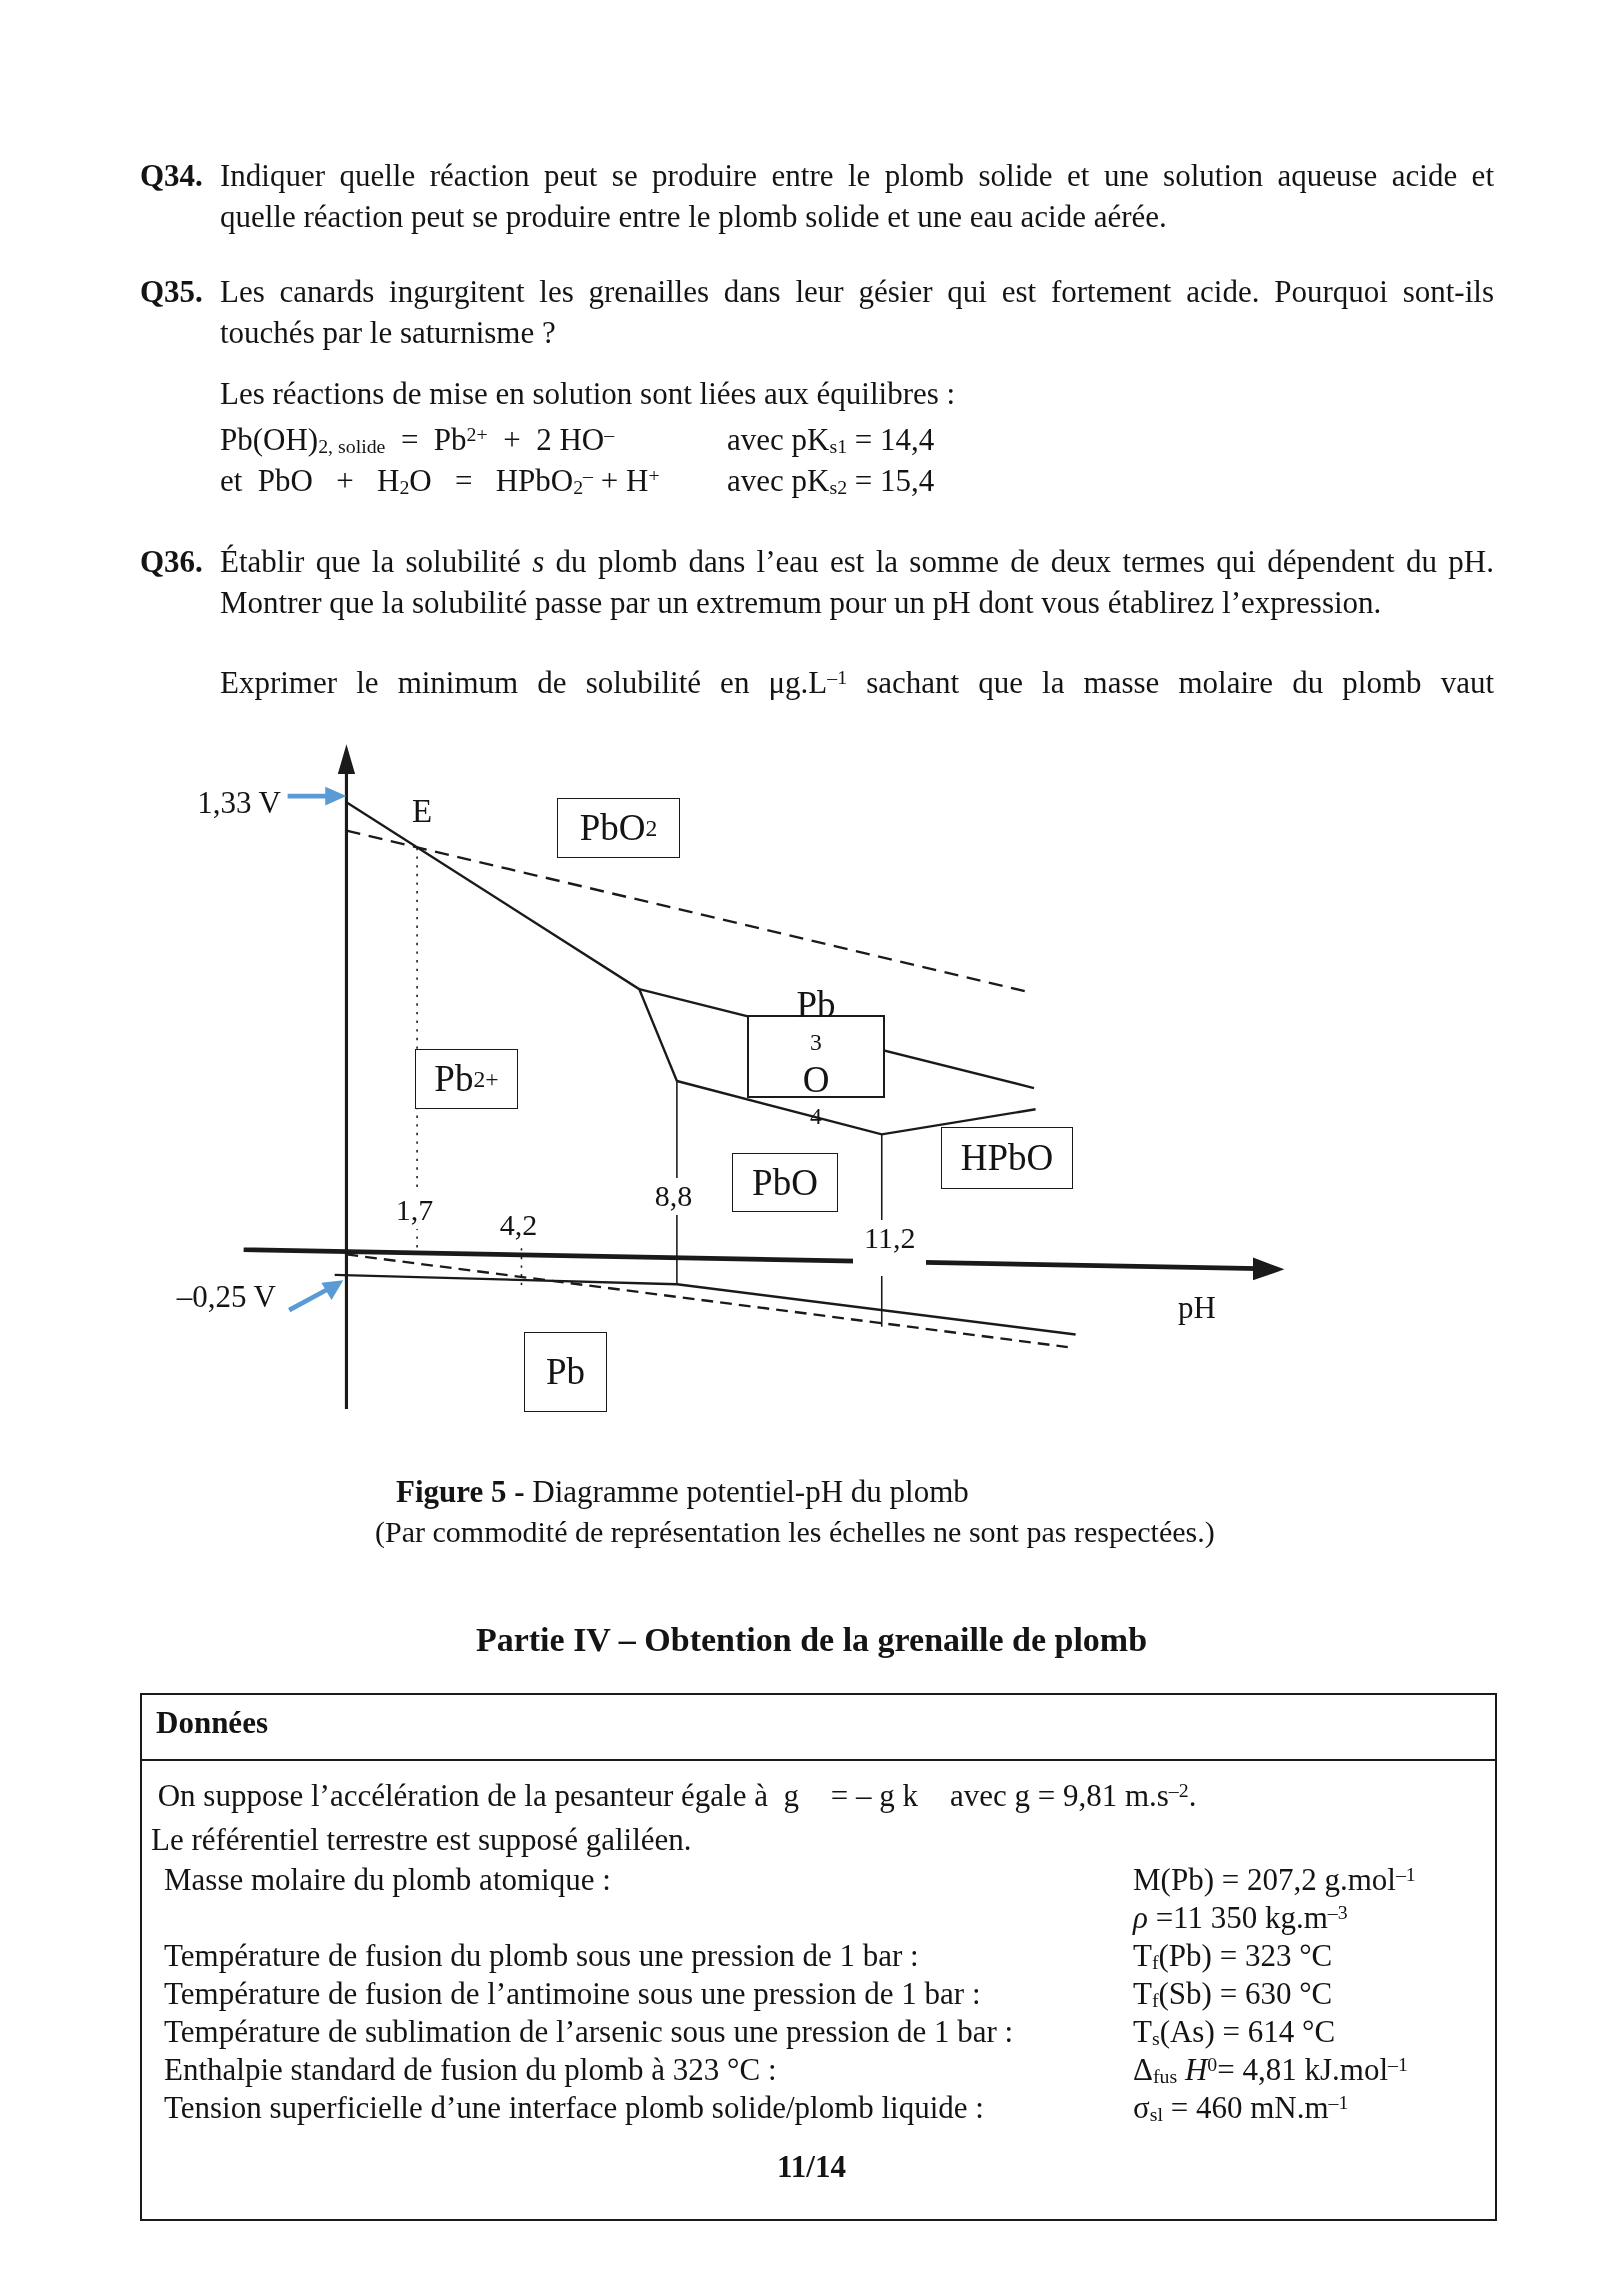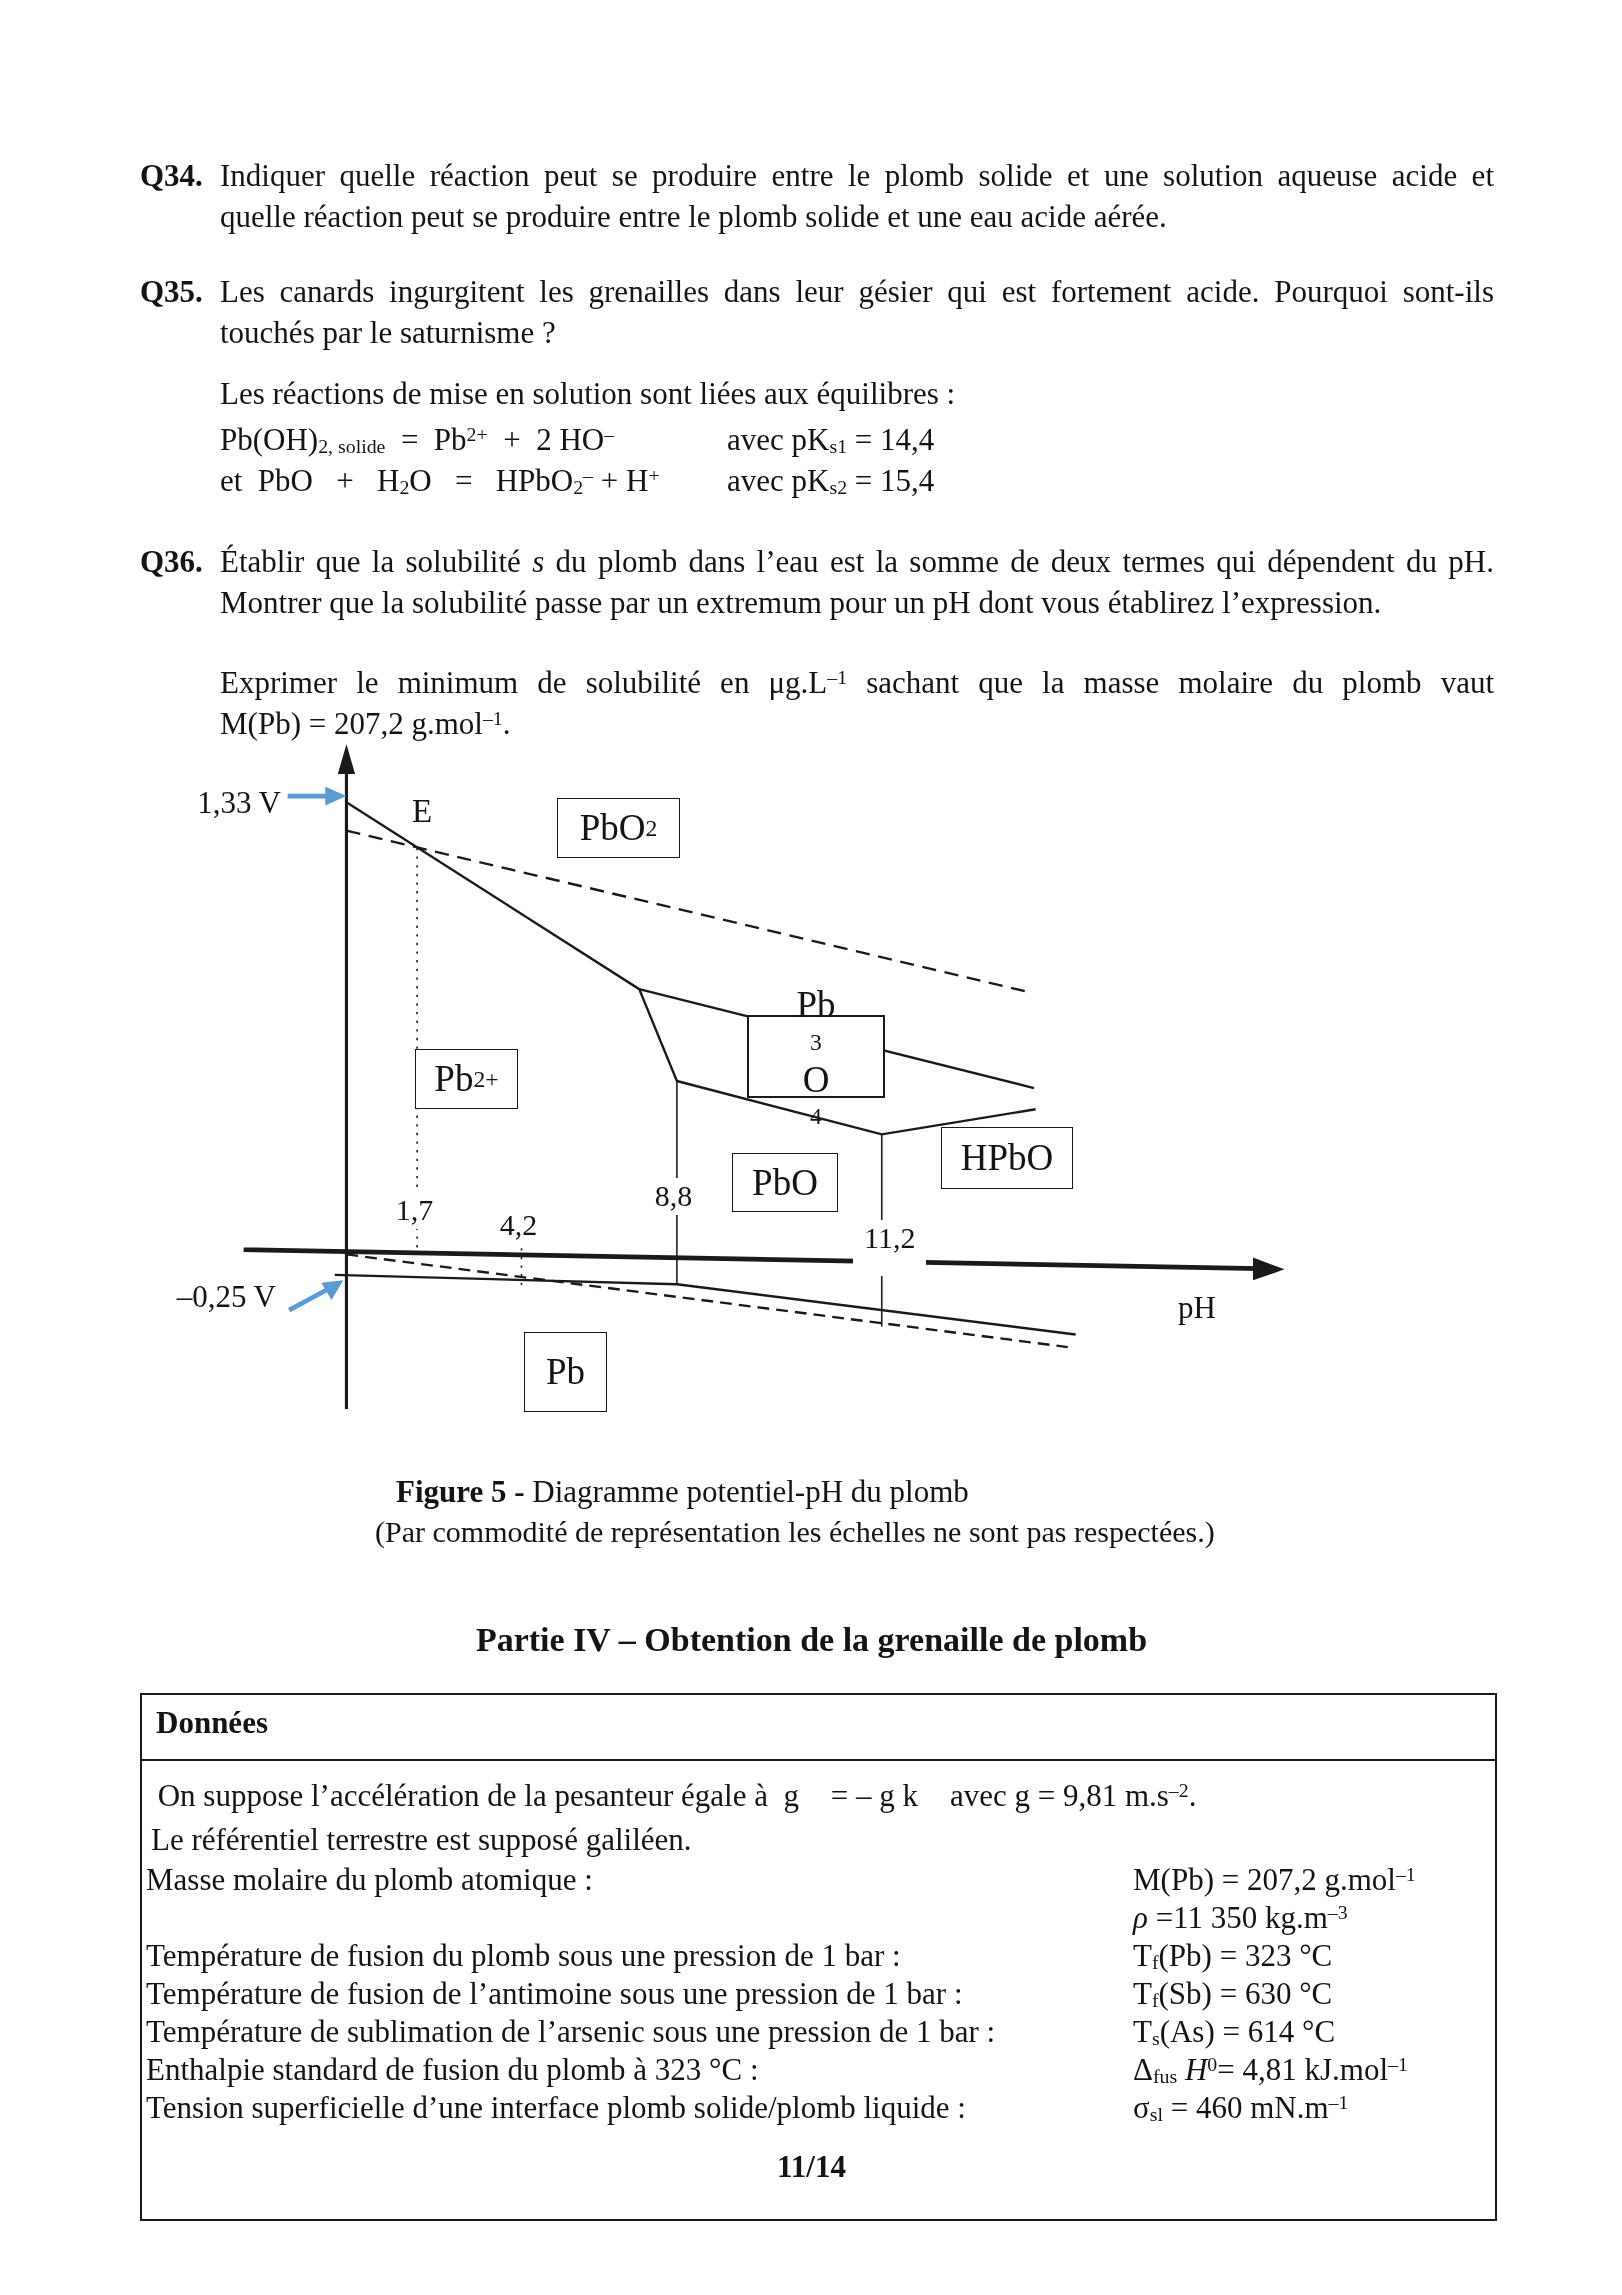--- a/index.html
+++ b/index.html
@@ -29,21 +29,21 @@
   #donnees-box {
     position:absolute; left:140px; top:1693px; width:1357px; height:528px;
     border:2.4px solid #1a1a1a; box-sizing:border-box; background:#fff;
   }
   #donnees-header {
     position:absolute; left:0; top:0; width:100%; height:66px;
     border-bottom:2.4px solid #1a1a1a; box-sizing:border-box;
   }
   #donnees-title { position:absolute; left:14px; top:9.4px; font-weight:bold; }
   .drow { position:absolute; left:0; width:100%; height:39px; }
-  .drow .dlabel { position:absolute; left:4px; white-space:nowrap;text-align:right; }
+  .drow .dlabel { position:absolute; left:22px; white-space:nowrap;text-align:right; }
   .drow .dvalue { position:absolute; left:991px; white-space:nowrap; }
   #pagenum { position:absolute; left:0; top:2148px; width:100%; text-align:center; font-weight:bold; }
 </style>
 </head>
 <body>
 
 <div id="page">
 
   <div class="abs qlabel" style="left:140px; top:157px;">Q34.</div>
   <div class="abs bodyline jl" style="left:220px; top:157px;">Indiquer quelle réaction peut se produire entre le plomb solide et une solution aqueuse acide et</div>
@@ -60,21 +60,20 @@
   </div>
   <div class="abs" style="left:220px; top:462px; width:1274px;">
     <span>et&nbsp; PbO &nbsp;&nbsp;+&nbsp;&nbsp; H<sub>2</sub>O &nbsp;&nbsp;=&nbsp;&nbsp; HPbO<sub>2</sub><sup>–</sup> + H<sup>+</sup></span>
     <span class="abs" style="left:507px; top:0;">avec pK<sub>s2</sub> = 15,4</span>
   </div>
 
   <div class="abs qlabel" style="left:140px; top:543px;">Q36.</div>
   <div class="abs bodyline jl" style="left:220px; top:543px;">Établir que la solubilité <i>s</i> du plomb dans l’eau est la somme de deux termes qui dépendent du pH.</div>
   <div class="abs bodyline" style="left:220px; top:584px;">Montrer que la solubilité passe par un extremum pour un pH dont vous établirez l’expression.</div>
   <div class="abs bodyline jl" style="left:220px; top:664px;">Exprimer le minimum de solubilité en μg.L<sup>–1</sup> sachant que la masse molaire du plomb vaut</div>
-  <div class="abs bodyline" style="left:220px; top:705px;">M(Pb) = 207,2 g.mol<sup>–1</sup>.</div>
 
   <div id="diagram">
     <svg width="1623" height="675" viewBox="0 0 2067 860">
 
       <line x1="441" y1="30" x2="441" y2="855" stroke="#1a1a1a" stroke-width="4"></line>
       <polygon points="441,8 430,46 452,46" fill="#1a1a1a"></polygon>
 
       <line x1="310" y1="652" x2="1604" y2="676" stroke="#1a1a1a" stroke-width="6"></line>
       <polygon points="1636,677 1596,662 1596,691" fill="#1a1a1a"></polygon>
 

